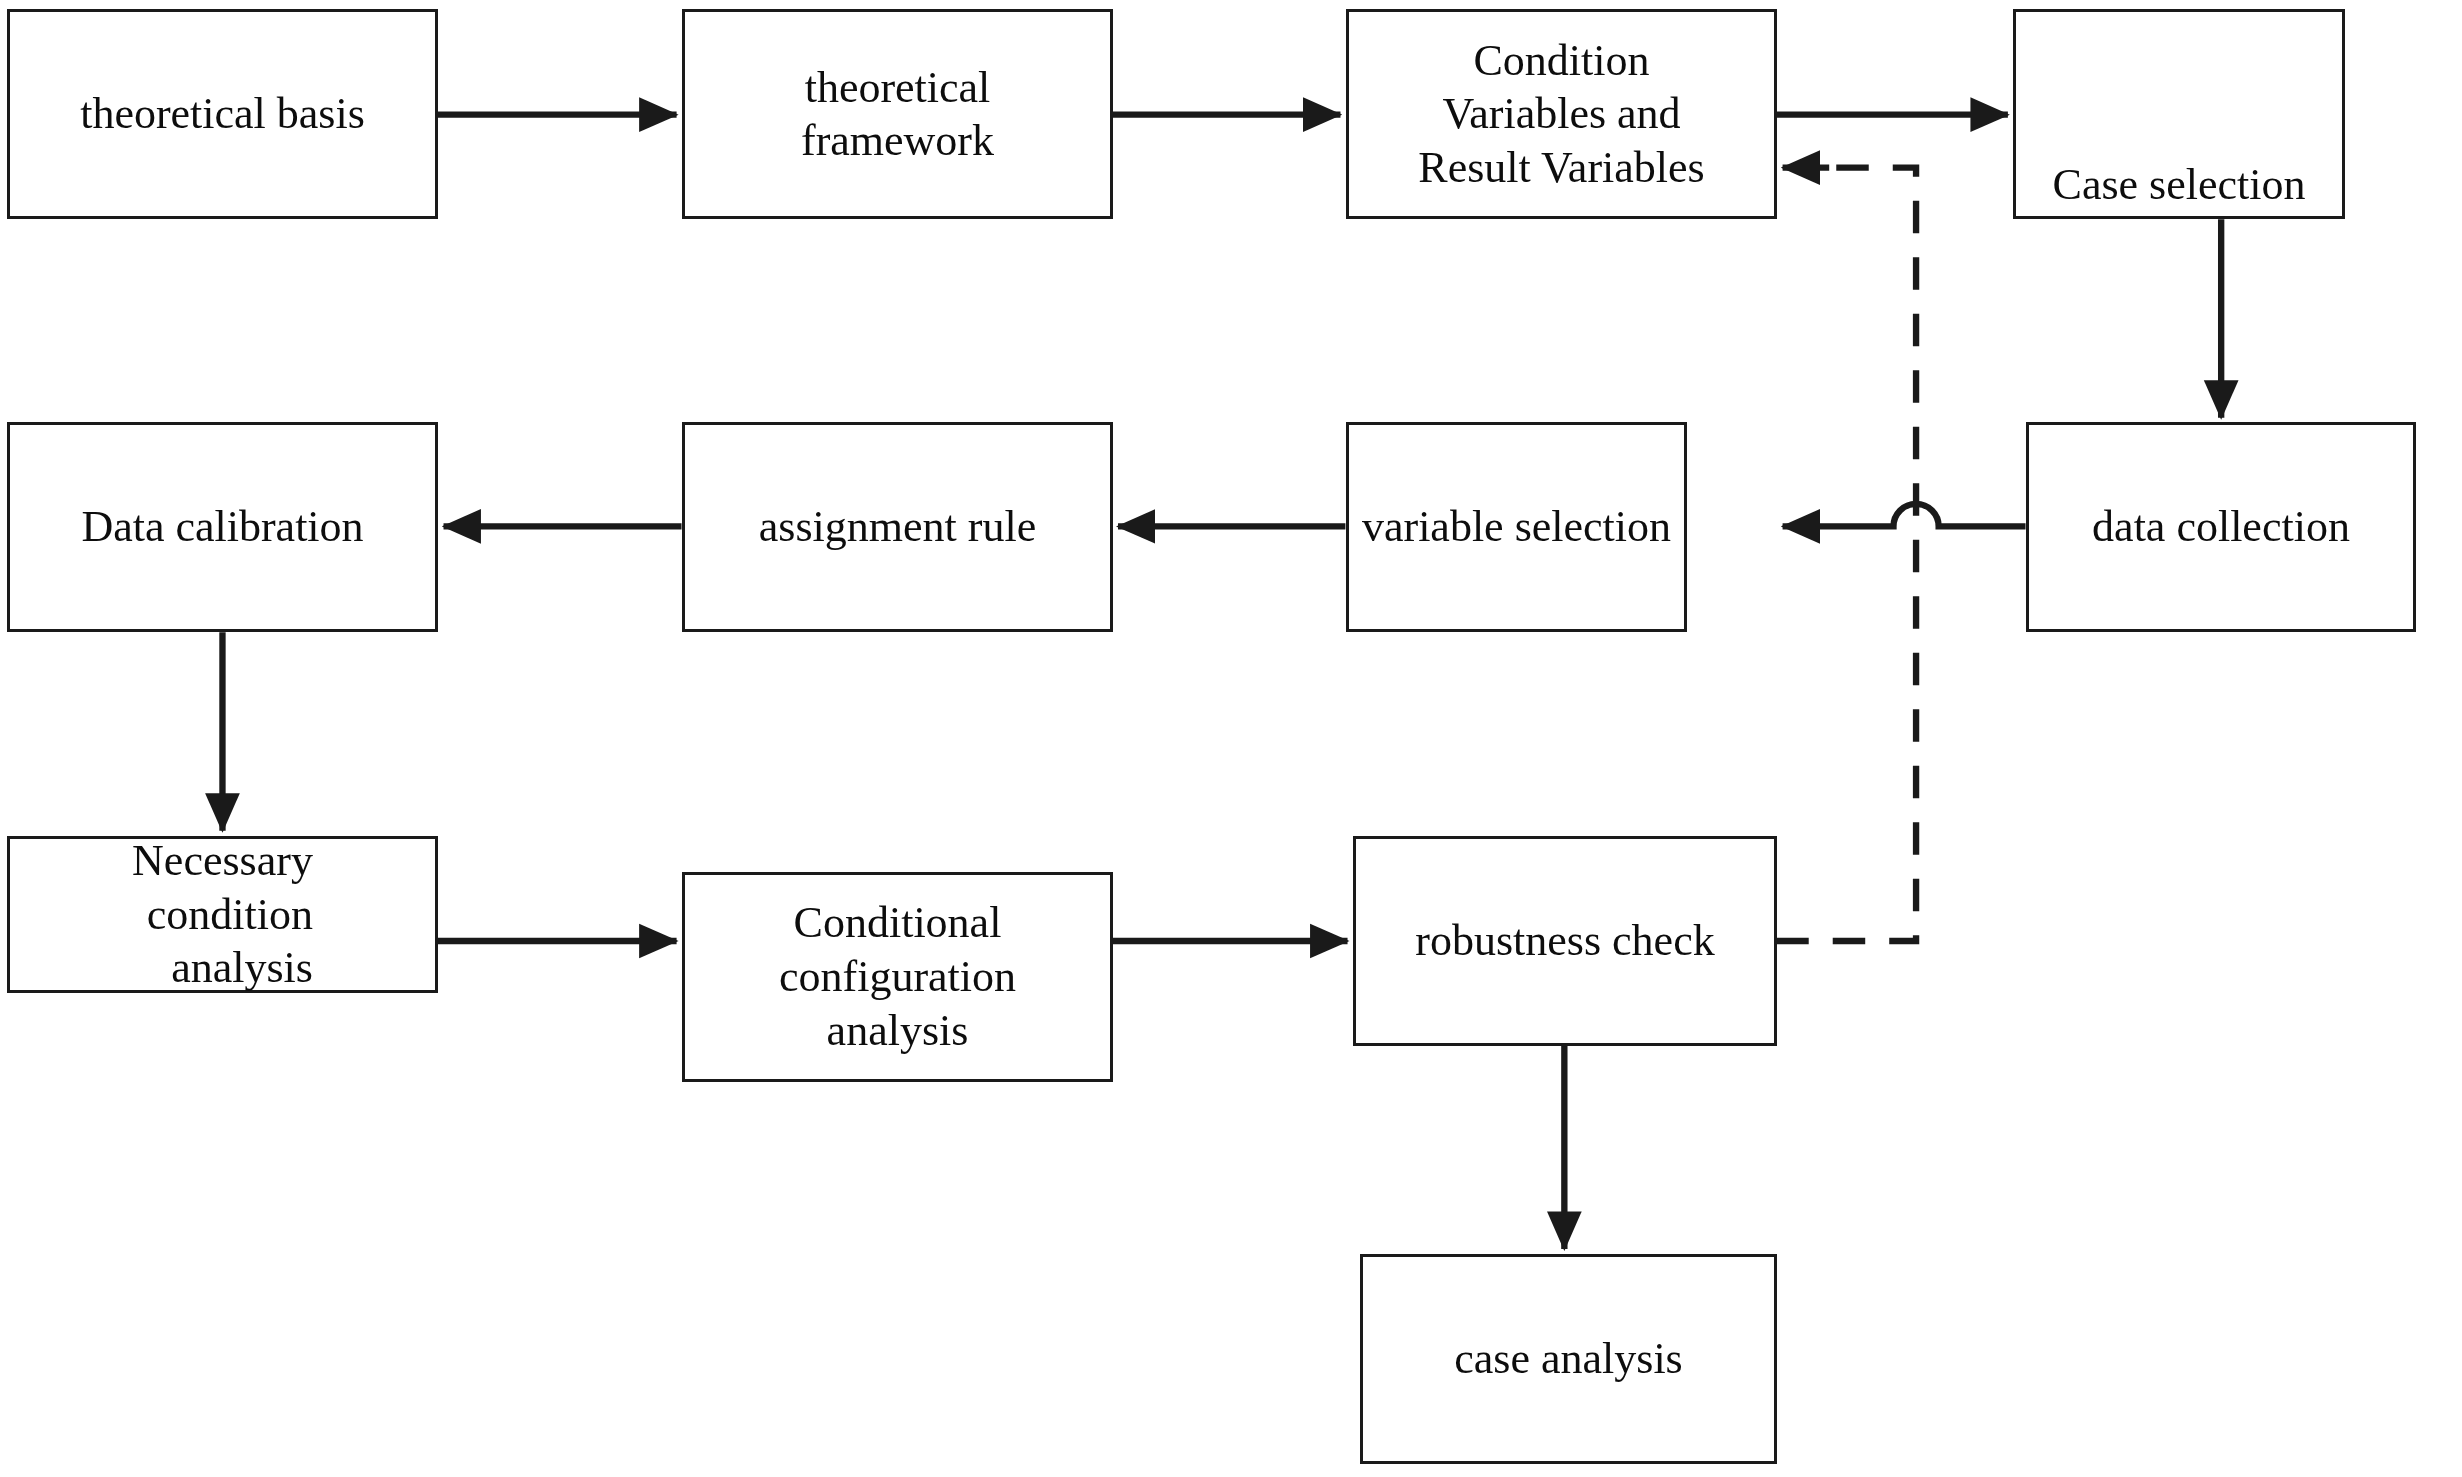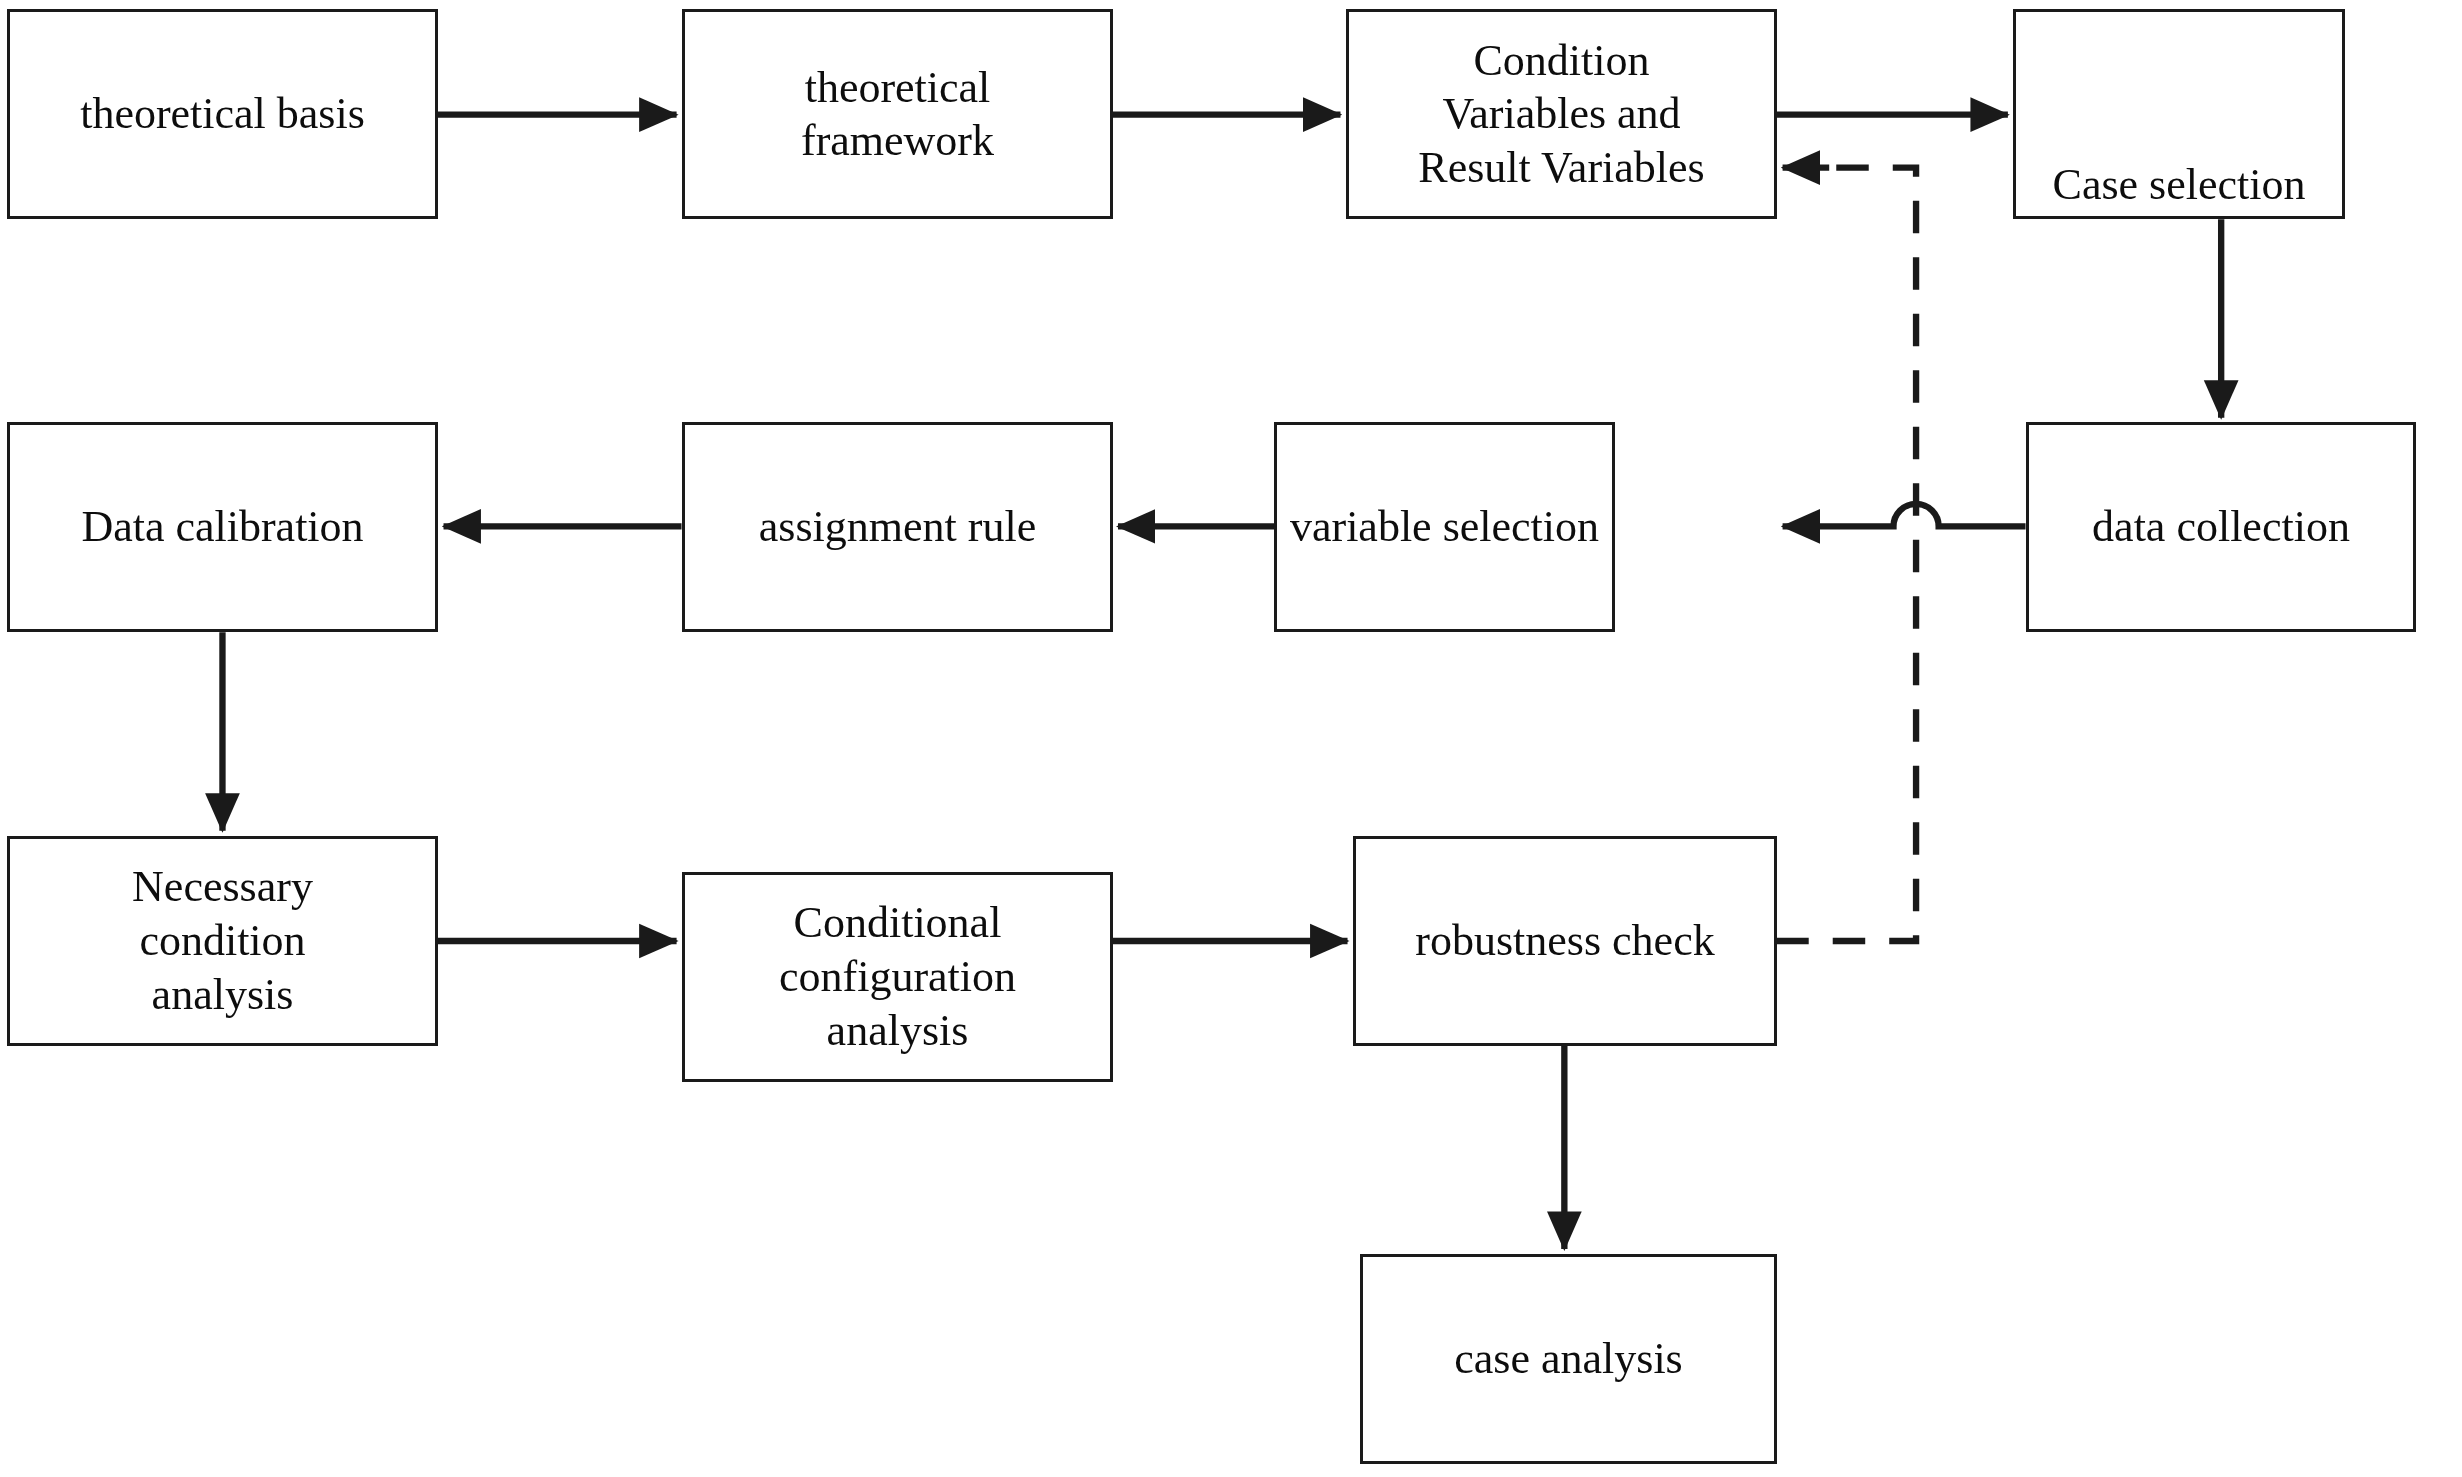--- a/index.html
+++ b/index.html
@@ -127,29 +127,29 @@
   </div>
 
   <div class="node" style="left:7px; top:422px; width:431px; height:210px;">
     <span class="node-label">Data calibration</span>
   </div>
 
   <div class="node" style="left:682px; top:422px; width:431px; height:210px;">
     <span class="node-label">assignment rule</span>
   </div>
 
-  <div class="node" style="left:1274px; top:422px; width:341px; height:210px;">
+  <div class="node" style="left:1346px; top:422px; width:341px; height:210px;">
     <span class="node-label">variable selection</span>
   </div>
 
   <div class="node" style="left:2026px; top:422px; width:390px; height:210px;">
     <span class="node-label">data collection</span>
   </div>
 
-  <div class="node" style="left:7px; top:836px; width:431px; height:210px;">
+  <div class="node" style="left:7px; top:836px; width:431px; height:157px;text-align:right;">
     <span class="node-label">Necessary
 condition
 analysis</span>
   </div>
 
   <div class="node" style="left:682px; top:836px; width:431px; height:210px;margin-top:36px;">
     <span class="node-label">Conditional
 configuration
 analysis</span>
   </div>

